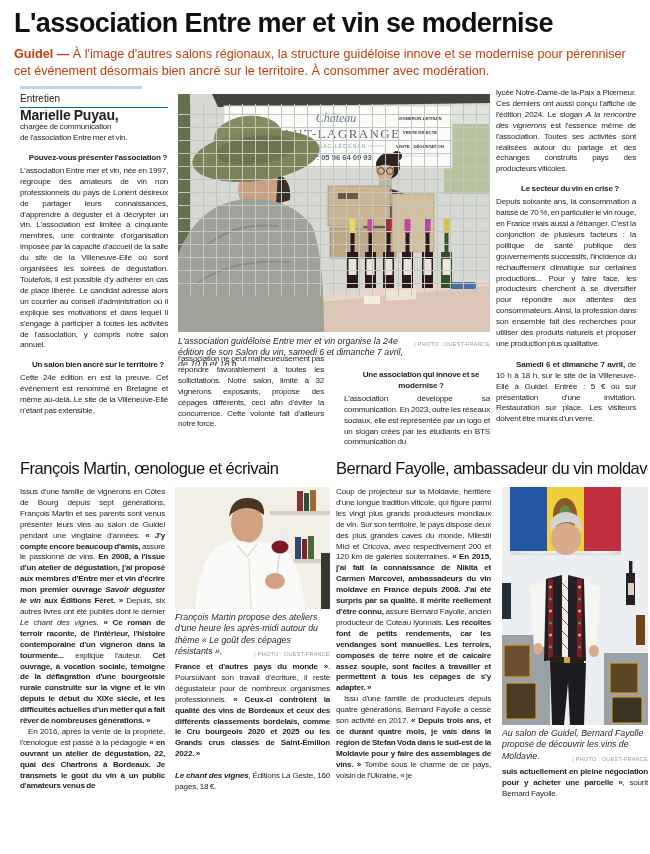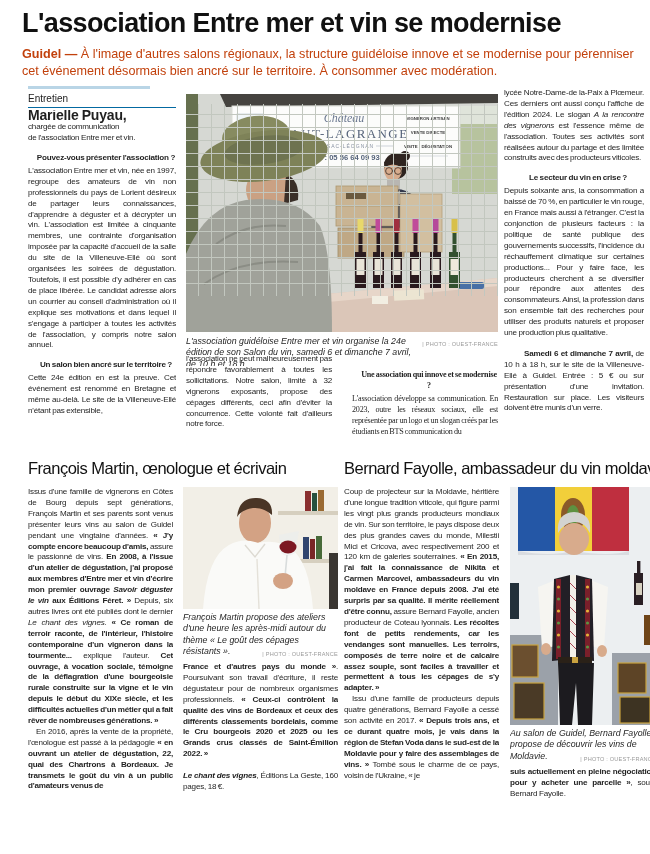--- a/index.html
+++ b/index.html
@@ -1,18 +1,18 @@
 <!DOCTYPE html>
 <html lang="fr"><head>
 <meta charset="utf-8">
 <style>
   html,body{margin:0;padding:0;background:#ffffff;}
   .page{position:relative;width:650px;height:854px;background:#fff;overflow:hidden;
         font-family:"Liberation Sans","DejaVu Sans",sans-serif;color:#1d1d1d;}
-  .abs{position:absolute;margin-left:8px;}
+  .abs{position:absolute;}
   .headline{font-size:27px;font-weight:700;letter-spacing:-0.6px;line-height:31px;color:#111;}
   .lede{font-size:12.6px;line-height:16.6px;color:#c2410c;}
   .lede .loc{font-weight:700;}
   .kicker-line{height:3px;background:#b9d5e6;width:122px;margin-bottom:3px;}
   .kicker-text{font-size:10px;padding:1px 0 3px;border-bottom:1px solid #0369a1;color:#222;}
   .col{font-size:8.1px;line-height:10.9px;text-align:justify;letter-spacing:-0.2px;word-spacing:-0.5px;
        overflow:hidden;color:#1f1f1f;hyphens:auto;}
   .byline{text-align:left;line-height:11px;margin-bottom:9px;}
   .byline .name{font-weight:700;font-size:14px;}
   .q{font-weight:700;text-align:center;padding-left:8px;margin:9px 0 2px;}
@@ -160,27 +160,27 @@
   </div>
 
   <div class="abs caption" style="left:178px;top:336px;width:312px;height:30px;">
     <span class="credit">| PHOTO : OUEST-FRANCE</span>
     <span>L'association guidéloise Entre mer et vin organise la 24e édition de son Salon du vin, samedi 6 et dimanche 7 avril, de 10 h et 18 h.</span>
   </div>
 
   <div class="abs col" style="left:178px;top:354px;width:146px;height:88px;">
     <div class="para">l'association ne peut malheureusement pas répondre favorablement à toutes les sollicitations. Notre salon, limité à 32 vignerons exposants, propose des cépages différents, ceci afin d'éviter la concurrence. Cette volonté fait d'ailleurs notre force.</div>
   </div>
-  <div class="abs col" style="left:344px;top:370px;width:146px;height:88px;font-family:Liberation Serif, serif;">
+  <div class="abs col" style="left:344px;top:370px;width:146px;height:88px;">
     <div class="q" style="margin-top:0;">Une association qui innove et se modernise ?</div>
     <div class="para">L'association développe sa communication. En 2023, outre les réseaux sociaux, elle est représentée par un logo et un slogan créés par les étudiants en BTS communication du</div>
   </div>
 
   <div class="abs col" style="left:496px;top:88px;width:140px;height:392px;">
-    <div class="para"><span>lycée Notre-Dame-de la-Paix à Plœmeur. Ces derniers ont aussi conçu l'affiche de l'édition 2024. Le slogan </span><span style="font-style: italic;">A la rencontre des vignerons</span><span> est l'essence même de l'association. Toutes ses activités sont réalisées autour du partage et des limitée construits avec des producteurs viticoles.</span></div>
+    <div class="para"><span>lycée Notre-Dame-de la-Paix à Plœmeur. Ces derniers ont aussi conçu l'affiche de l'édition 2024. Le slogan </span><span style="font-style: italic;">A la rencontre des vignerons</span><span> est l'essence même de l'association. Toutes ses activités sont réalisées autour du partage et des échanges construits pays des producteurs viticoles.</span></div>
     <div class="q">Le secteur du vin en crise ?</div>
     <div class="para">Depuis soixante ans, la consommation a baissé de 70 %, en particulier le vin rouge, en France mais aussi à l'étranger. C'est la conjonction de plusieurs facteurs : la politique de santé publique des gouvernements successifs, l'incidence du réchauffement climatique sur certaines productions... Pour y faire face, les producteurs cherchent à se diversifier pour répondre aux attentes des consommateurs. Ainsi, la profession dans son ensemble fait des recherches pour utiliser des produits naturels et proposer une production plus qualitative.</div>
     <div class="para practical"><span style="font-weight: bold; padding-left: 20px;">Samedi 6 et dimanche 7 avril, </span><span>de 10 h à 18 h, sur le site de la Villeneuve-Ellé à Guidel. Entrée : 5 € ou sur présentation d'une invitation. Restauration sur place. Les visiteurs doivent être munis d'un verre.</span></div>
   </div>
 
   <div class="abs sub-headline" style="left:20px;top:459px;width:312px;">François Martin, œnologue et écrivain</div>
   <div class="abs col" style="left:20px;top:487px;width:145px;height:332px;">
     <div class="para"><span>Issus d'une famille de vignerons en Côtes de Bourg depuis sept générations, François Martin et ses parents sont venus présenter leurs vins au salon de Guidel pendant une vingtaine d'années. </span><span style="font-weight: bold;">« J'y compte encore beaucoup d'amis, </span><span>assure le passionné de vins. </span><span style="font-weight: bold;">En 2008, à l'issue d'un atelier de dégustation, j'ai proposé aux membres d'Entre mer et vin d'écrire mon premier ouvrage </span><span style="font-weight: bold; font-style: italic;">Savoir déguster le vin</span><span style="font-weight: bold;"> aux Éditions Féret. »</span><span> Depuis, six autres livres ont été publiés dont le dernier </span><span style="font-style: italic;">Le chant des vignes</span><span>. </span><span style="font-weight: bold;">« Ce roman de terroir raconte, de l'intérieur, l'histoire contemporaine d'un vigneron dans la tourmente... </span><span>explique l'auteur. </span><span style="font-weight: bold;">Cet ouvrage, à vocation sociale, témoigne de la déflagration d'une bourgeoisie rurale construite sur la vigne et le vin depuis le début du XIXe siècle, et les difficultés actuelles d'un métier qui a fait rêver de nombreuses générations. »</span></div>
     <div class="para indent"><span>En 2016, après la vente de la propriété, l'œnologue est passé à la pédagogie </span><span style="font-weight: bold;">« en ouvrant un atelier de dégustation, 22, quai des Chartrons à Bordeaux. Je transmets le goût du vin à un public d'amateurs venus de</span></div>
   </div>

